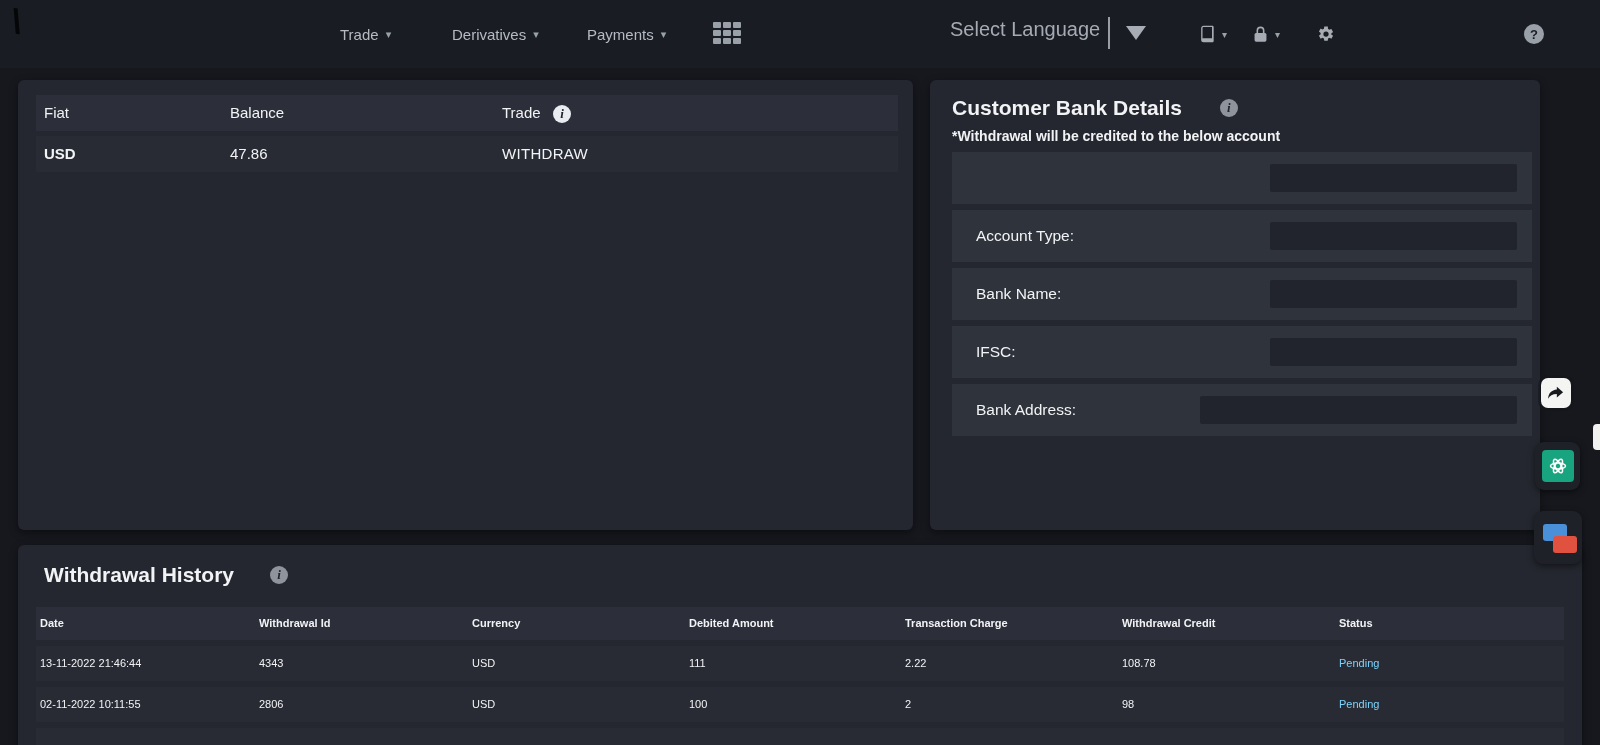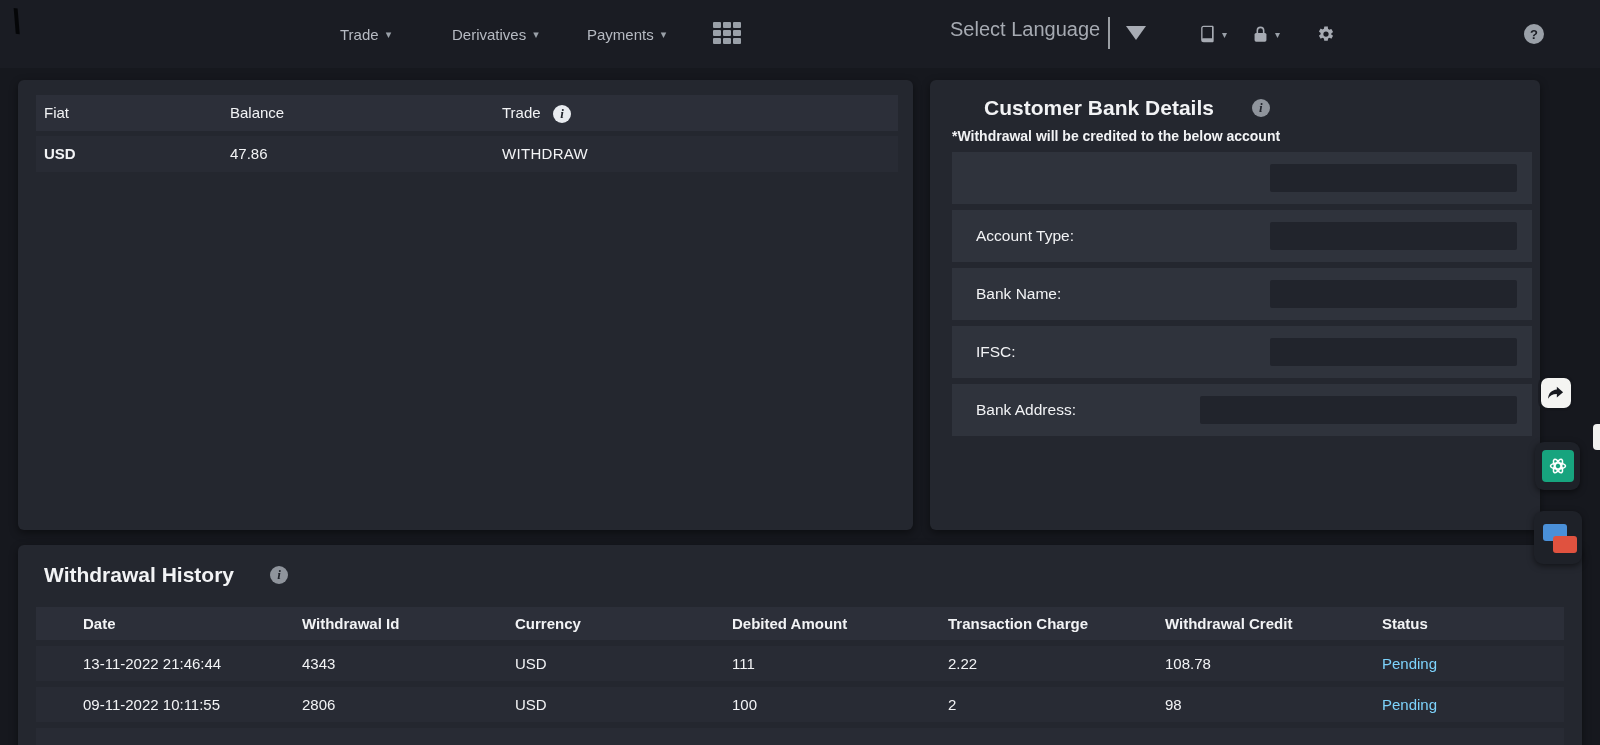--- a/index.html
+++ b/index.html
@@ -71,37 +71,37 @@
   .info-icon{
     display:inline-flex; width:18px; height:18px; border-radius:50%;
     align-items:center; justify-content:center;
     font-family:"Liberation Serif", serif; font-style:italic; font-weight:700; font-size:13px;
     color:#22252d; vertical-align:middle; cursor:pointer;
   }
   .info-white{ background:#e9ecf0; }
   .info-gray{ background:#8f949c; }
   
   .bd-title-row{ display:flex; align-items:center; padding:16px 0 0 22px; gap:38px; }
-  .bd-title{ font-size:21px; font-weight:700;margin-left:32px; }
+  .bd-title{ font-size:21px; font-weight:700; }
   .bd-note{ padding:8px 0 0 22px; font-size:14px; font-weight:700; }
   .bd-fields{ position:absolute; left:22px; top:72px; width:580px; }
   .bd-row{ position:relative; height:52px; margin-bottom:6px; background:#2f333c; }
   .bd-label{ position:absolute; left:24px; top:0; line-height:52px; font-size:15.5px; }
   .bd-input{
     position:absolute; right:15px; top:12px; width:247px; height:28px;
     background:#21242c; border-radius:2px; cursor:text;
   }
   .bd-row.wide .bd-input{ width:317px; }
   
   .wh-title-row{ display:flex; align-items:center; padding:18px 0 0 26px; gap:36px; }
   .wh-title{ font-size:21px; font-weight:700; }
   .wh-table{ position:absolute; left:18px; top:62px; width:1528px; }
   .wh-row{ position:relative; height:35px; margin-bottom:6px; background:#282b34; }
   .wh-head{ height:33px; background:#2c2f39; font-weight:700; }
-  .wh-cell{ position:absolute; top:0; line-height:35px; font-size:15px; white-space:nowrap;margin-left:43px; }
+  .wh-cell{ position:absolute; top:0; line-height:35px; font-size:11px; white-space:nowrap; }
   .wh-head .wh-cell{ line-height:33px; }
   .wc1{ left:4px; } .wc2{ left:223px; } .wc3{ left:436px; } .wc4{ left:653px; }
   .wc5{ left:869px; } .wc6{ left:1086px; } .wc7{ left:1303px; }
   .status-pending{ color:#7dd3fc; }
   
   .ext-share{
     position:absolute; left:1541px; top:378px; width:30px; height:30px;
     background:#f4f4f2; border-radius:7px; display:flex; align-items:center; justify-content:center;
     cursor:pointer; z-index:6; box-shadow:0 0 0 3px rgba(20,22,28,.55);
   }
@@ -254,21 +254,21 @@
       <div class="wh-cell wc1">13-11-2022 21:46:44</div>
       <div class="wh-cell wc2">4343</div>
       <div class="wh-cell wc3">USD</div>
       <div class="wh-cell wc4">111</div>
       <div class="wh-cell wc5">2.22</div>
       <div class="wh-cell wc6">108.78</div>
       <div class="wh-cell wc7 status-pending">Pending</div>
     </div>
 
     <div class="wh-row">
-      <div class="wh-cell wc1">09-11-2022 10:11:55</div>
+      <div class="wh-cell wc1">02-11-2022 10:11:55</div>
       <div class="wh-cell wc2">2806</div>
       <div class="wh-cell wc3">USD</div>
       <div class="wh-cell wc4">100</div>
       <div class="wh-cell wc5">2</div>
       <div class="wh-cell wc6">98</div>
       <div class="wh-cell wc7 status-pending">Pending</div>
     </div>
 
     <div class="wh-row"></div>
   </div>

